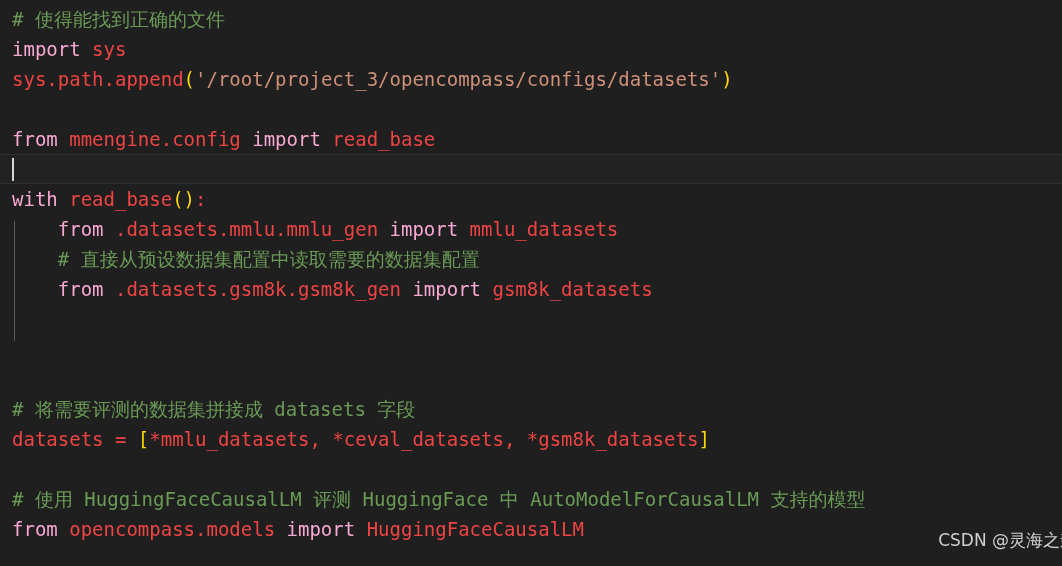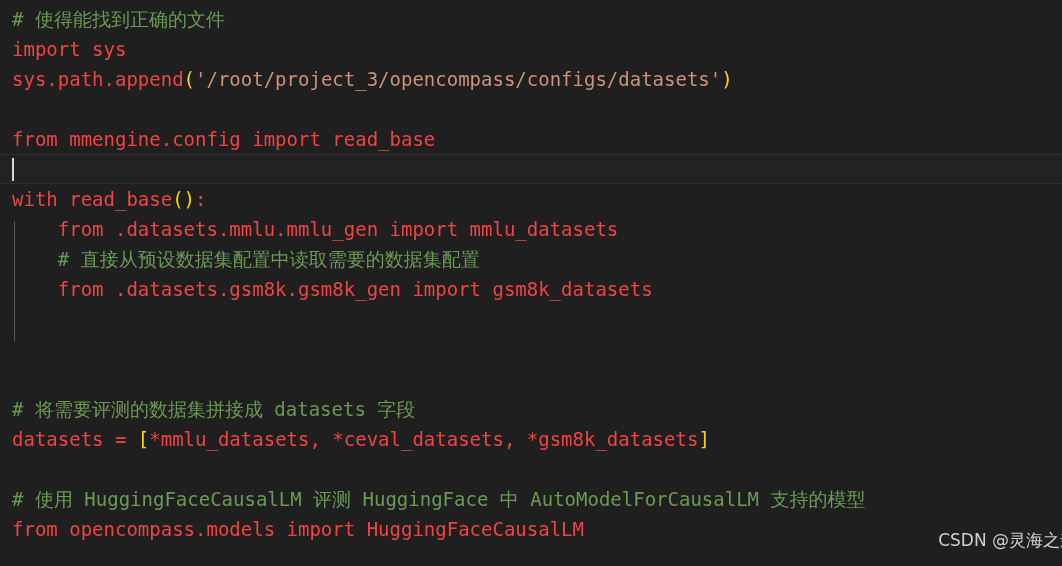--- a/index.html
+++ b/index.html
@@ -65,21 +65,21 @@
     left: 14px;
     top: 221px;
     width: 1px;
     height: 120px;
     background: #5a5a5a;
   }
 
   
   .tok-comment   { color: #6a9955; }
   .tok-comment-b { color: #6a9b55; }
-  .tok-keyword   { color: #ef4444; margin-top: 32px; }
+  .tok-keyword   { color: #f9a8d4; margin-top: 32px; }
   .tok-plain     { color: #ef4444; }
   .tok-string    { color: #ce9178; margin-top: 44px; }
   .tok-bracket   { color: #ffd700; }
 
   
   .cjk { font-family: "DejaVu Sans", "Liberation Sans", sans-serif; }
 
   
   #watermark {
     position: absolute;

